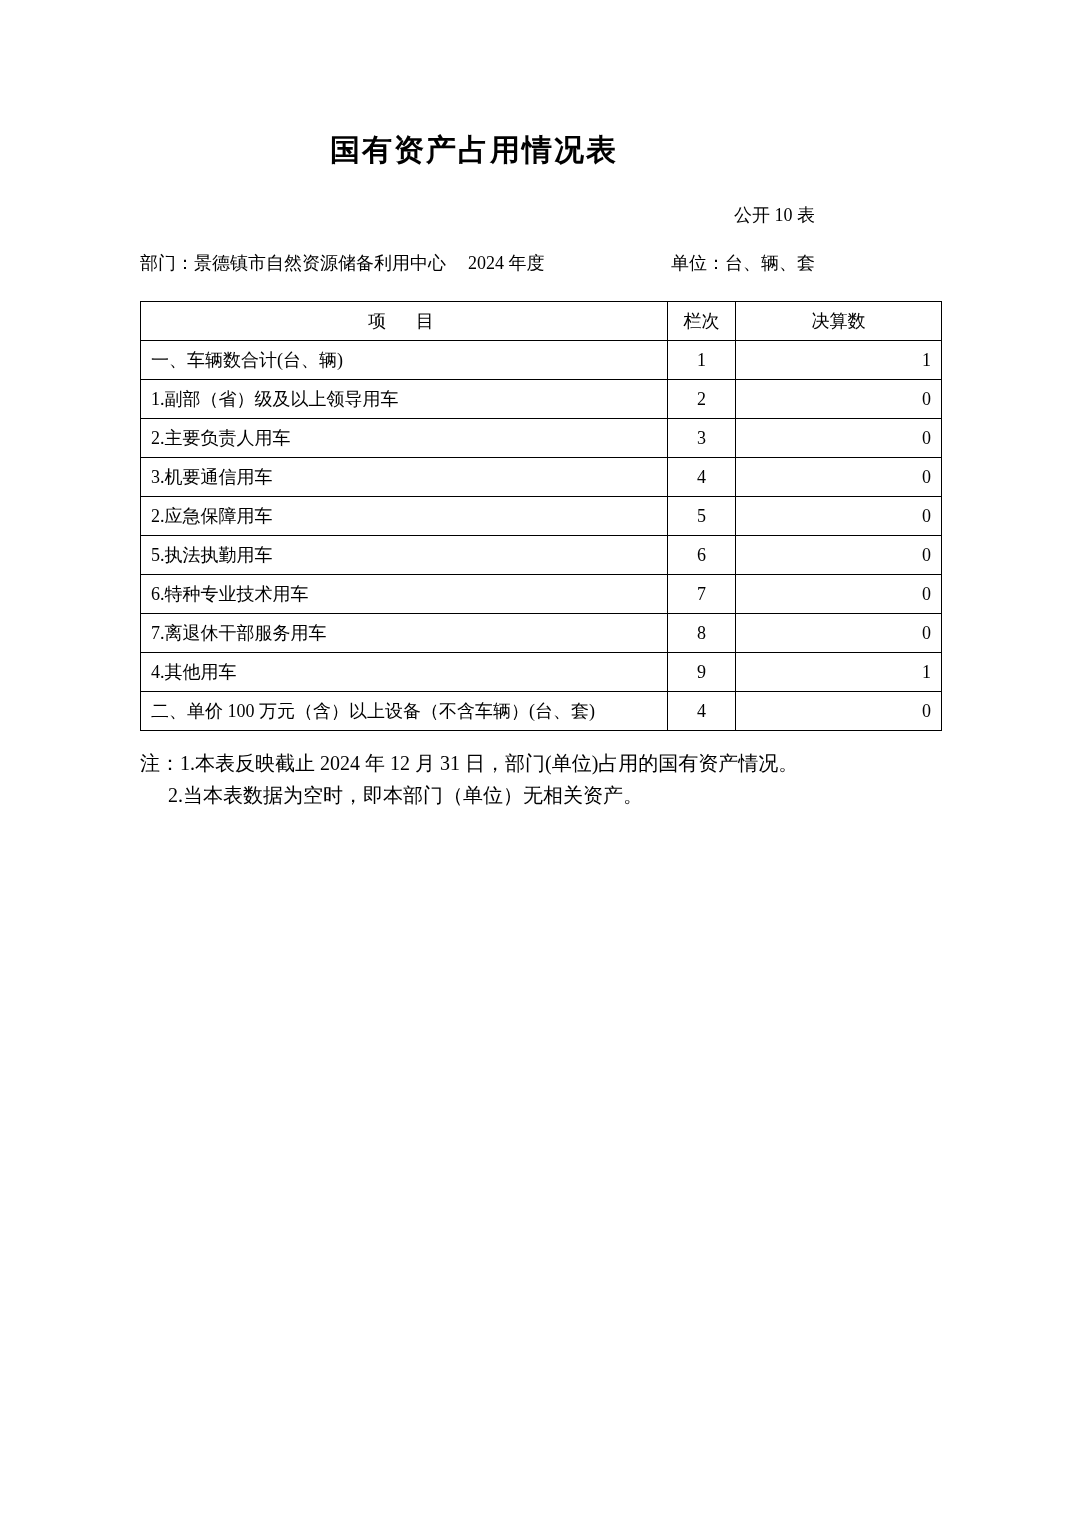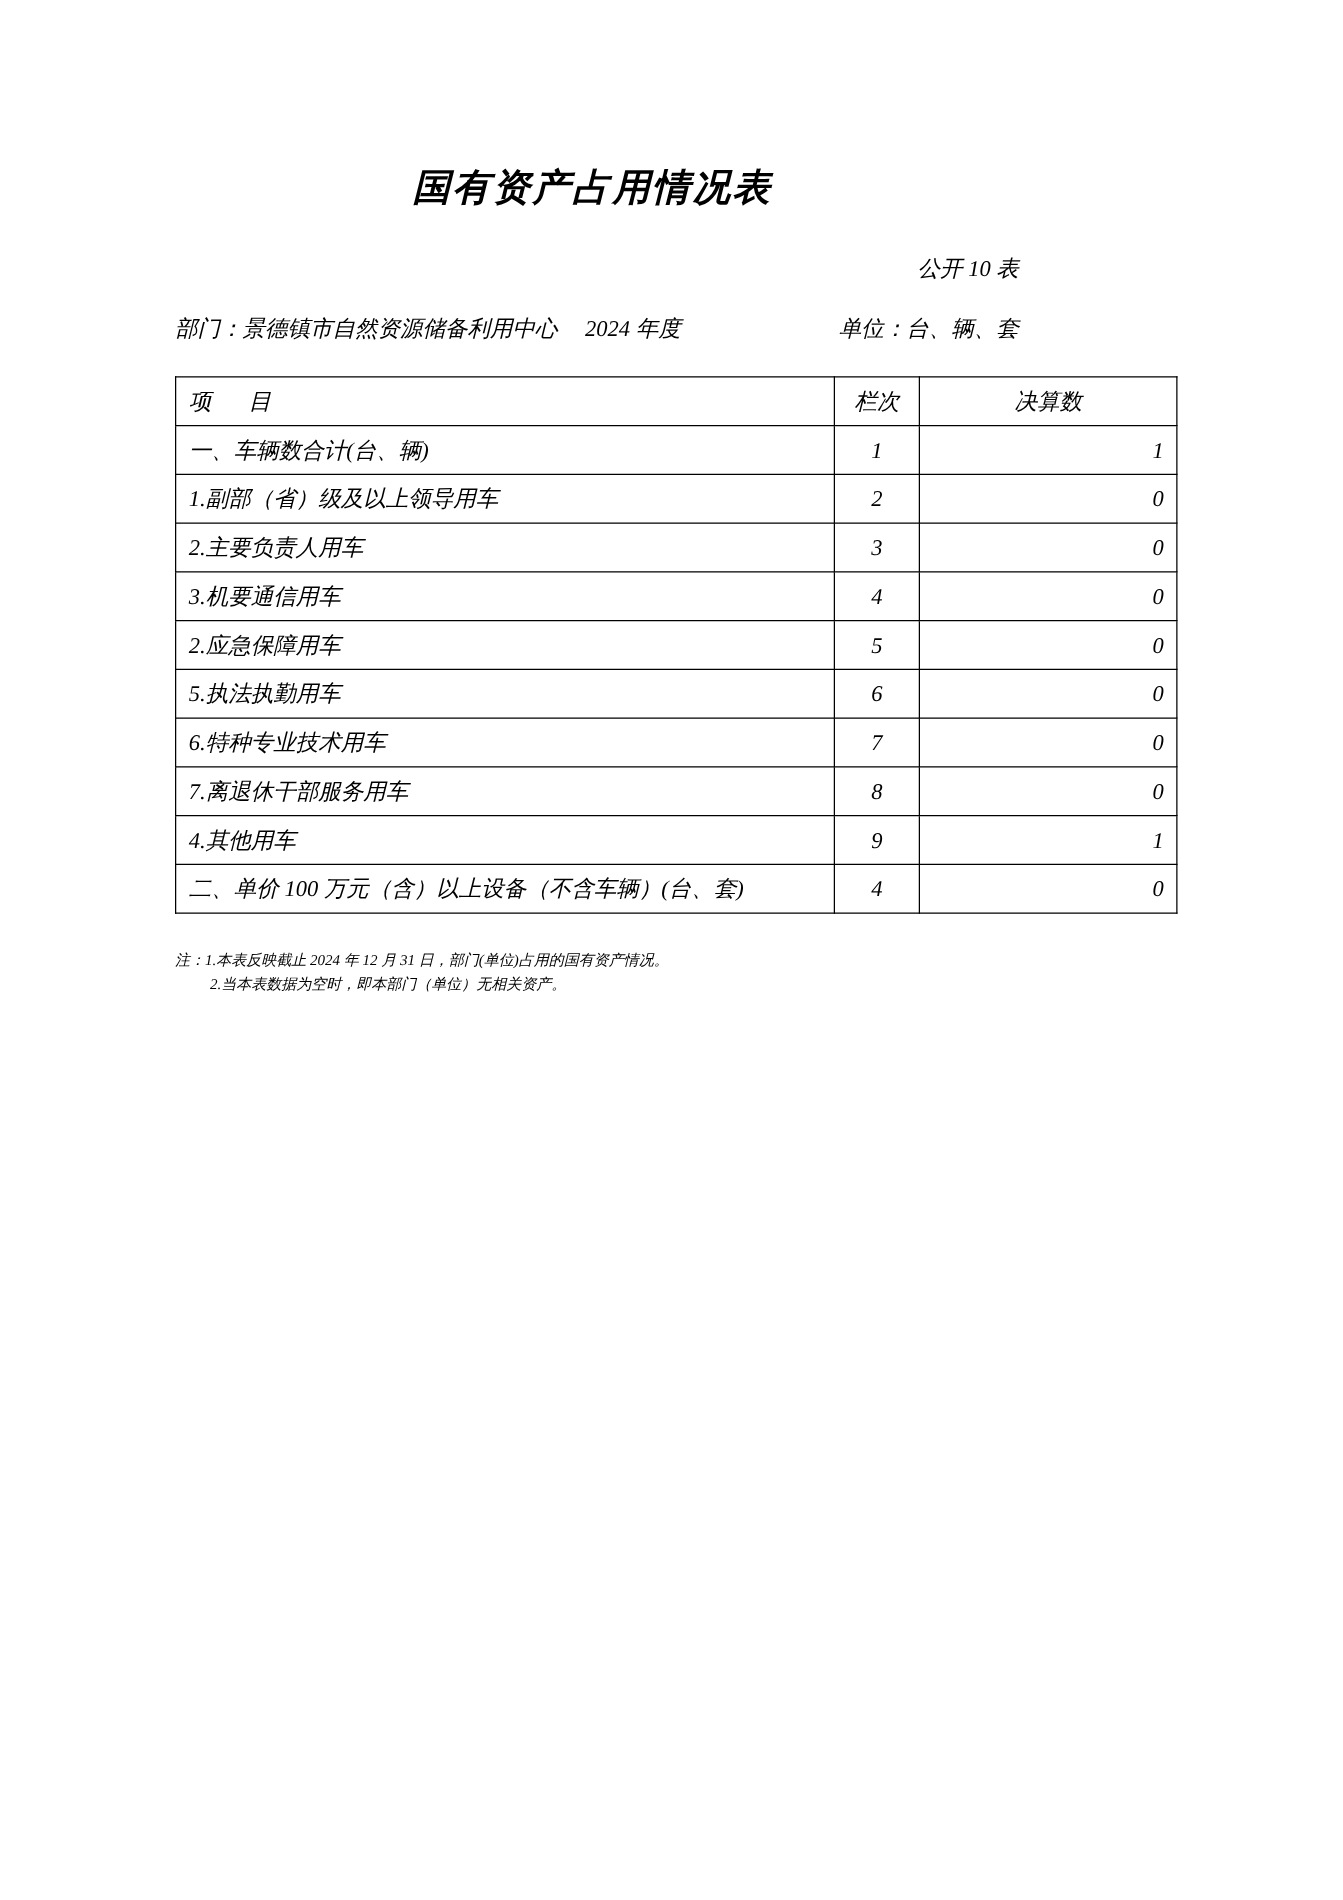--- a/index.html
+++ b/index.html
@@ -13,21 +13,20 @@
     font-family: "Liberation Serif", "DejaVu Serif", serif;
     color: #000000;
     position: relative;
   }
   .page {
     width: 948px;
     height: 1520px;
     box-sizing: border-box;
     padding: 0;
     position: relative;
-    font-style: italic;
   }
   .doc-title {
     text-align: center;
     font-family: "Liberation Sans", "DejaVu Sans", sans-serif;
     font-weight: bold;
     font-size: 30px;
     letter-spacing: 2px;
     margin: 0;
     padding-top: 130px;
   }
@@ -73,31 +72,31 @@
     border: 1px solid #000000;
     font-size: 18px;
     height: 38px;
     padding: 0 10px;
     vertical-align: middle;
   }
   .col-item { width: 527px; }
   .col-rank { width: 68px; text-align: center; }
   .col-val  { width: 206px; text-align: right; padding-right: 14px; }
 
-  .hdr-item { letter-spacing: 6px; margin-left: 13px; }
+  .hdr-item { text-align: center; letter-spacing: 6px; margin-left: 13px; }
   .hdr-rank { text-align: center; }
   .hdr-val  { text-align: center; padding-right: 10px; }
 
   .lvl1 { padding-left: 8px; }
   .lvl2 { padding-left: 30px; }
 
   .notes {
     margin-left: 140px;
-    margin-top: 28px;
-    font-size: 12px;
+    margin-top: 16px;
+    font-size: 20px;
     line-height: 1.6;
   }
   .notes div.n2 { padding-left: 28px; }
 </style>
 </head>
 <body>
 
 <div class="page">
 
   <h1 class="doc-title">国有资产占用情况表</h1>

